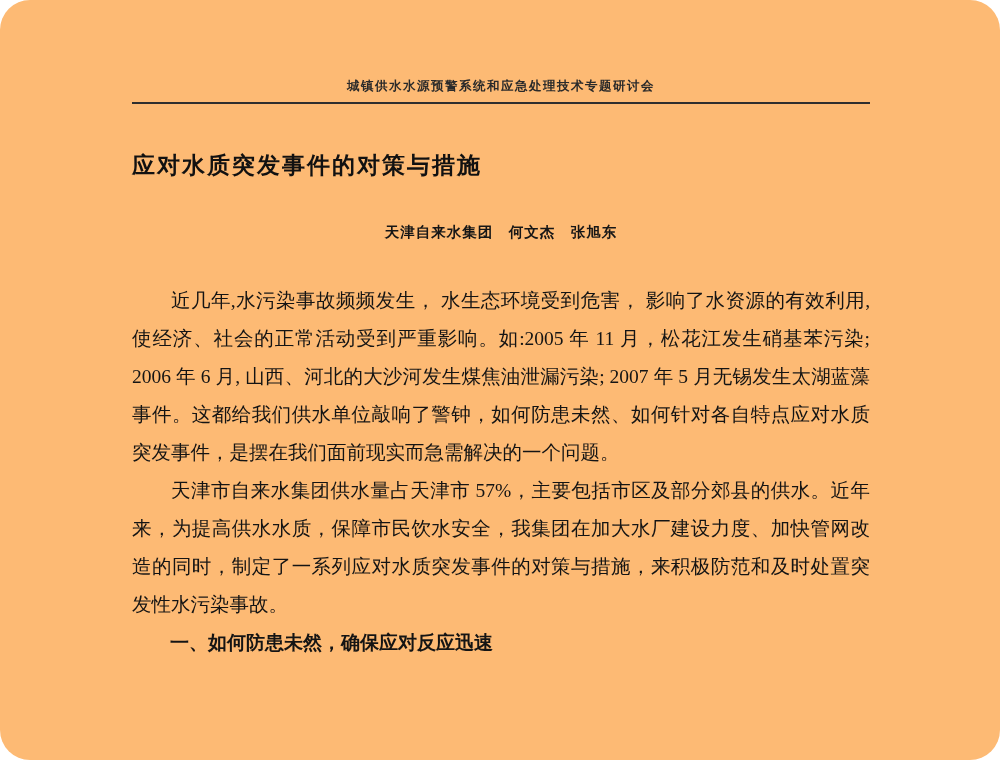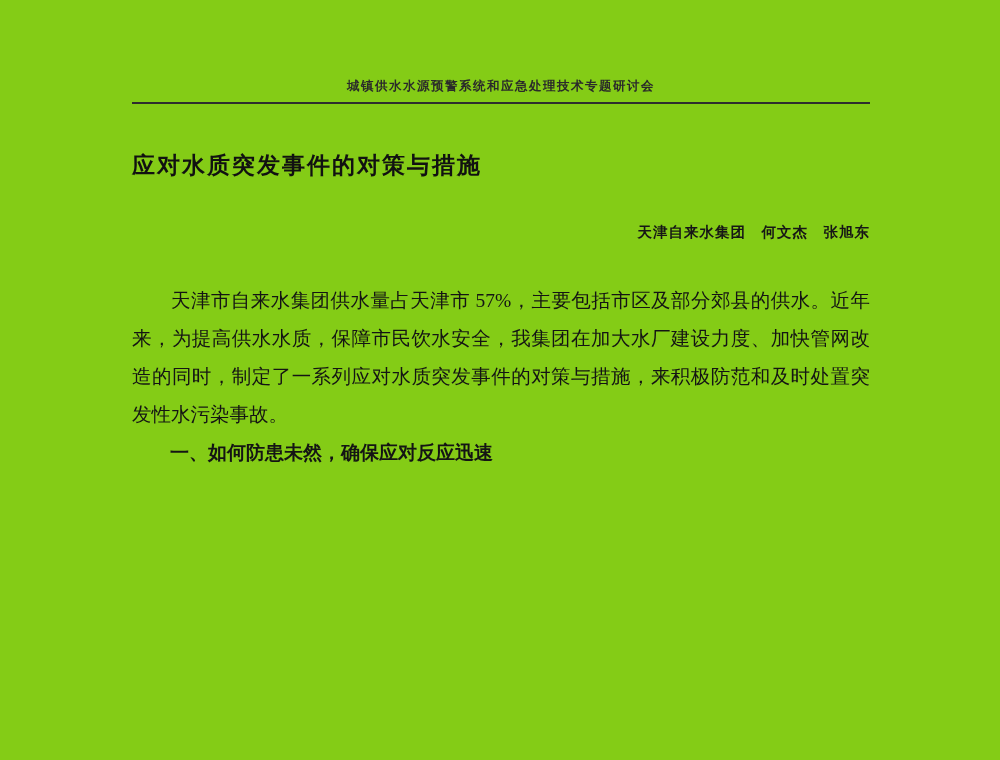--- a/index.html
+++ b/index.html
@@ -3,24 +3,25 @@
 <meta charset="utf-8">
 <style>
   * { margin: 0; padding: 0; box-sizing: border-box; }
   html, body { background: #ffffff; }
 
   .page {
     position: relative;
     width: 1000px;
     height: 760px;
     margin: 0 auto;
-    background: #84cc16;
+    background: #fdba74;
     color: #1b1b1b;
     font-family: "Liberation Serif", serif;
     overflow: hidden;
+    border-radius: 30px;
   }
 
   .content {
     position: absolute;
     left: 132px;
     width: 738px;
     top: 0;
   }
 
   .conference {
@@ -45,21 +46,21 @@
     text-align: left;
     font-size: 23px;
     font-weight: bold;
     letter-spacing: 2px;
     color: #111;
     font-family: "Liberation Sans", sans-serif;
   }
 
   .authors {
     margin-top: 42px;
-    text-align: right;
+    text-align: center;
     font-size: 14.5px;
     font-weight: bold;
     letter-spacing: 1px;
     color: #161616;
   }
 
   .body-text {
     margin-top: 40px;
     font-size: 19.5px;
     line-height: 38px;
@@ -85,18 +86,19 @@
 
     <div class="conference">城镇供水水源预警系统和应急处理技术专题研讨会</div>
 
     <hr class="header-rule">
 
     <h1 class="doc-title">应对水质突发事件的对策与措施</h1>
 
     <div class="authors">天津自来水集团　何文杰　张旭东</div>
 
     <div class="body-text">
+      <p>近几年,水污染事故频频发生， 水生态环境受到危害， 影响了水资源的有效利用, 使经济、社会的正常活动受到严重影响。如:2005 年 11 月，松花江发生硝基苯污染; 2006 年 6 月, 山西、河北的大沙河发生煤焦油泄漏污染; 2007 年 5 月无锡发生太湖蓝藻事件。这都给我们供水单位敲响了警钟，如何防患未然、如何针对各自特点应对水质突发事件，是摆在我们面前现实而急需解决的一个问题。</p>
       <p>天津市自来水集团供水量占天津市 57%，主要包括市区及部分郊县的供水。近年来，为提高供水水质，保障市民饮水安全，我集团在加大水厂建设力度、加快管网改造的同时，制定了一系列应对水质突发事件的对策与措施，来积极防范和及时处置突发性水污染事故。</p>
       <p class="section-heading">一、如何防患未然，确保应对反应迅速</p>
     </div>
 
   </div>
 </div>
 
 </body></html>

